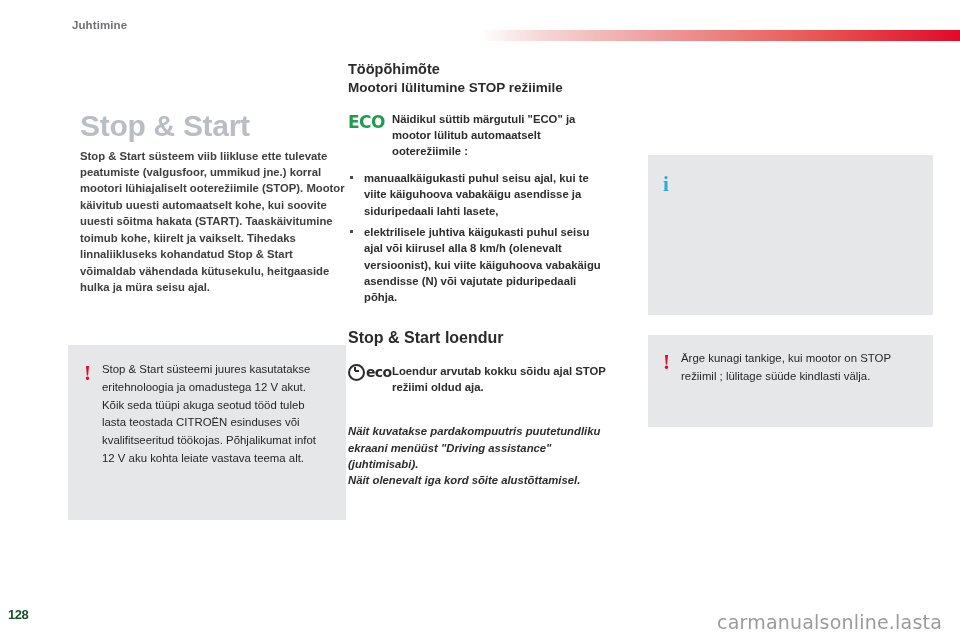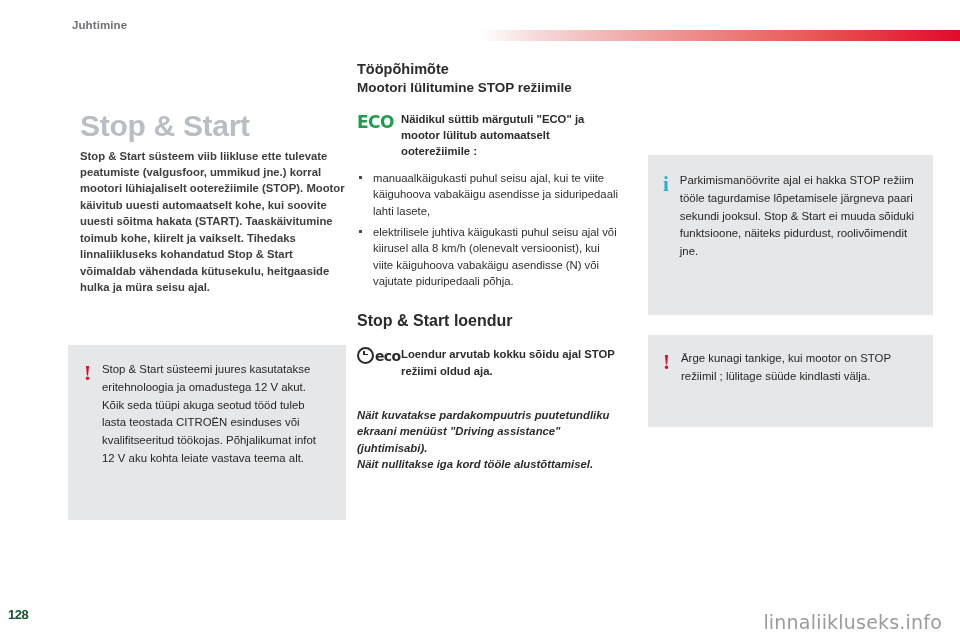--- a/index.html
+++ b/index.html
@@ -54,21 +54,21 @@
     letter-spacing: 0.2px;
     font-family: "DejaVu Sans", sans-serif;
   }
 
   
   .col {
     position: absolute;
     top: 60px;
   }
   .col-left  { left: 80px;  width: 270px; margin-top: 44px; }
-  .col-mid   { left: 357px; width: 262px; }
+  .col-mid   { left: 348px; width: 262px; }
 
   
   .title-main {
     font-size: 30px;
     font-weight: bold;
     color: #b9bdc4;
     letter-spacing: -0.3px;
     margin: 6px 0 6px 0;
     line-height: 1.05;
   }
@@ -172,21 +172,21 @@
   ul.bullets {
     list-style: none;
     margin: 10px 0 0 0;
     padding: 0;
   }
   ul.bullets li {
     position: relative;
     padding-left: 16px;
     margin-bottom: 5px;
     font-size: 11.3px;
-    font-weight: normal;
+    font-weight: bold;
     color: #2e2e2e;
     line-height: 1.45;
   }
   ul.bullets li::before {
     content: "";
     position: absolute;
     left: 2px;
     top: 6px;
     width: 3px;
     height: 3px;
@@ -287,28 +287,27 @@
       <span class="eco-counter">
         <span class="eco-clock"></span>
           <span>eco</span>
       </span>
     </span>
     <span class="body-bold">Loendur arvutab kokku sõidu ajal STOP režiimi oldud aja.</span>
   </div>
 
   <div class="tail-note">
     <p class="body-bold">Näit kuvatakse pardakompuutris puutetundliku ekraani menüüst "Driving assistance" (juhtimisabi).</p>
-    <p class="body-bold">Näit nullitakse iga kord tööle alustõttamisel.</p>
+    <p class="body-bold">Näit olenevalt iga kord sõite alustõttamisel.</p>
   </div>
 </div>
 
 <div class="notice box-info-right">
   <span class="notice-mark mark-info">i</span>
-  <span class="notice-text">Parkimismanöövrite ajal ei hakka STOP režiim tööle tagurdamise lõpetamisele järgneva paari sekundi jooksul. Stop &amp; Start ei muuda sõiduki funktsioone, näiteks pidurdust, roolivõimendit jne.</span>
 </div>
 
 <div class="notice box-warn-right">
   <span class="notice-mark mark-warn">!</span>
   <span class="notice-text">Ärge kunagi tankige, kui mootor on STOP režiimil ; lülitage süüde kindlasti välja.</span>
 </div>
 
 <div class="page-number">128</div>
-<div class="watermark">linnaliikluseks.info</div>
+<div class="watermark">carmanualsonline.lasta</div>
 
 </body></html>

